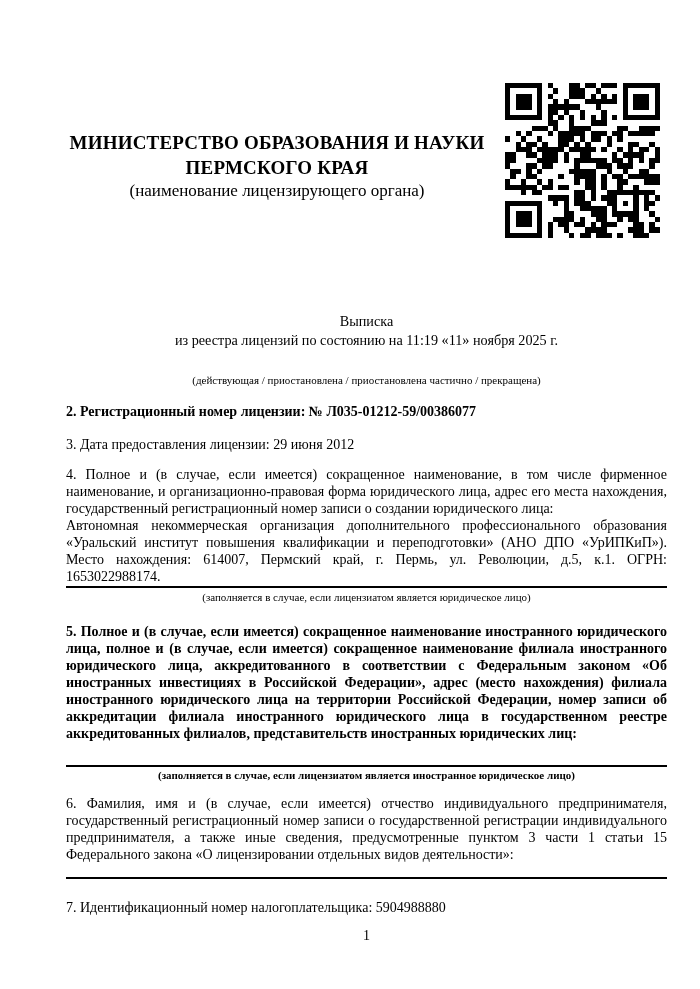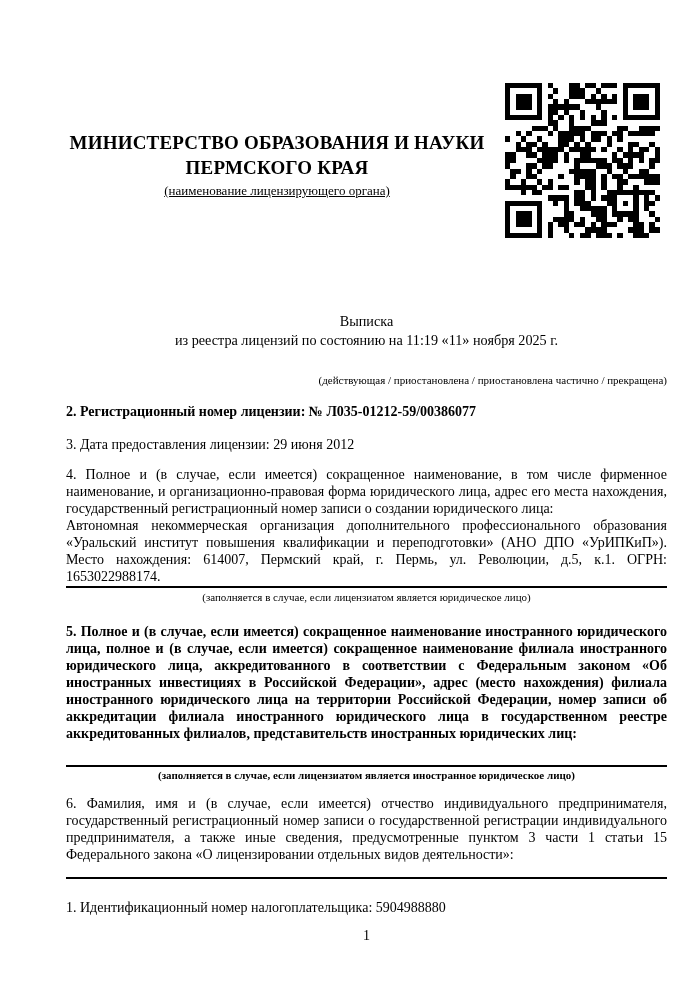--- a/index.html
+++ b/index.html
@@ -10,34 +10,34 @@
     -webkit-font-smoothing:antialiased;
   }
   .page{position:absolute;inset:0;background:#fff;}
 
   
   .qr{position:absolute;left:505px;top:83px;width:155px;height:155px;}
 
   
   .org{position:absolute;left:57px;top:130px;width:440px;text-align:center;}
   .org-name{font-weight:bold;font-size:19px;line-height:25px;letter-spacing:.2px;white-space:nowrap;}
-  .org-caption{font-size:13px;line-height:13px;margin-top:4px;text-decoration:underline;}
+  .org-caption{font-size:17px;line-height:13px;margin-top:4px;}
 
   
   .vypiska{position:absolute;left:66px;top:312px;width:601px;text-align:center;
            font-size:14.2px;line-height:18.5px;}
 
   
   .content{position:absolute;left:66px;top:369px;width:601px;font-size:14px;line-height:17px;}
   .line{line-height:17px;}
   .para{text-align:justify;line-height:17px;}
   .caption{font-size:11px;line-height:13px;text-align:center;}
   .rule{border-top:2px solid #000;height:0;}
 
-  #i1-caption{margin-top:5px;text-align:right;}
+  #i1-caption{margin-top:5px;}
   #i2{margin-top:16px;font-weight:bold;}
   #i3{margin-top:16px;}
   #i4{margin-top:13px;}
   #i4 .rule{margin-top:1px;}
   #i4 .caption{margin-top:3px;}
   #i5{margin-top:19px;font-weight:bold;}
   #i5 .rule{margin-top:23px;}
   #i5 .caption{margin-top:2px;}
   #i6{margin-top:13px;}
   #i6 .rule{margin-top:14px;}
@@ -88,18 +88,18 @@
       <div class="para">5. Полное и (в случае, если имеется) сокращенное наименование иностранного юридического лица, полное и (в случае, если имеется) сокращенное наименование филиала иностранного юридического лица, аккредитованного в соответствии с Федеральным законом «Об иностранных инвестициях в Российской Федерации», адрес (место нахождения) филиала иностранного юридического лица на территории Российской Федерации, номер записи об аккредитации филиала иностранного юридического лица в государственном реестре аккредитованных филиалов, представительств иностранных юридических лиц:</div>
       <div class="rule"></div>
       <div class="caption">(заполняется в случае, если лицензиатом является иностранное юридическое лицо)</div>
     </div>
 
     <div class="item" id="i6">
       <div class="para">6. Фамилия, имя и (в случае, если имеется) отчество индивидуального предпринимателя, государственный регистрационный номер записи о государственной регистрации индивидуального предпринимателя, а также иные сведения, предусмотренные пунктом 3 части 1 статьи 15 Федерального закона «О лицензировании отдельных видов деятельности»:</div>
       <div class="rule"></div>
     </div>
 
-    <div class="item line" id="i7">1. Идентификационный номер налогоплательщика: 5904988880</div>
+    <div class="item line" id="i7">7. Идентификационный номер налогоплательщика: 5904988880</div>
 
     <div class="pagenum">1</div>
 
   </div>
 </div>
 
 </body></html>

